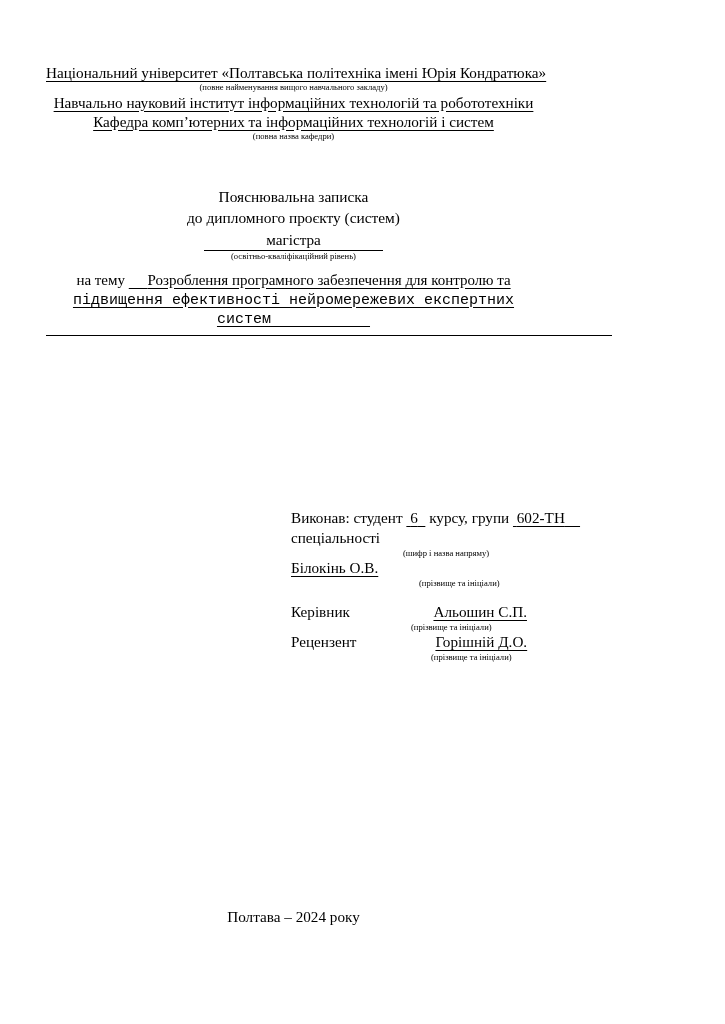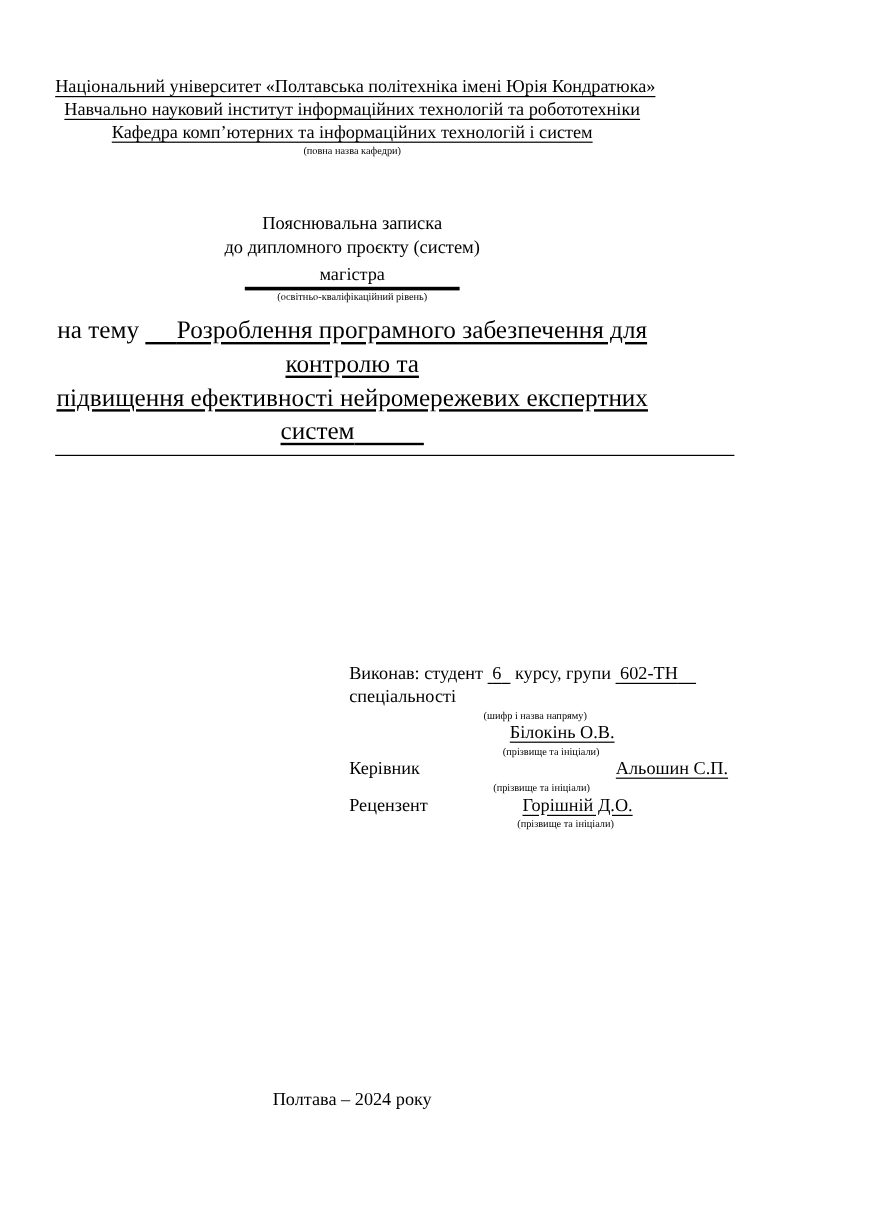--- a/index.html
+++ b/index.html
@@ -50,41 +50,42 @@
     font-size: 15.4px;
     line-height: 1.35;
   }
   .magistr-row {
     margin-top: 2px;
     font-size: 15.2px;
     text-align: center;
   }
   .magistr-underline {
     display: inline-block;
-    border-bottom: 3px solid #000000;
+    border-bottom: 1px solid #000000;
     padding: 0 62px 1px 62px;
   }
 
   .topic-block {
     margin-top: 9px;
     text-align: center;
-    font-size: 21px;
+    font-size: 15px;
     line-height: 1.33;
   }
   .topic-line1 {
     text-align: center;
   }
   .topic-line1 .fill {
     text-decoration: underline;
     text-underline-offset: 3px;
   }
   .topic-line2 {
     text-align: center;
     text-decoration: underline;
     text-underline-offset: 3px;
+    font-family: Liberation Mono, monospace;
   }
   .rule-long {
     margin: 5px auto 0 auto;
     width: 566px;
     border-bottom: 1px solid #000;
     height: 0;
   }
 
   .student-block {
     margin-top: 172px;
@@ -111,28 +112,29 @@
   }
   .name-row {
     white-space: nowrap;
   }
   .name-row .lead { display: inline-block; }
   .surname-only {
     display: inline-block;
     text-decoration: underline;
     text-underline-offset: 2.5px;
     width: 355px;
-    text-align: center;
+    text-align: left;
   }
   .surname-mid {
     display: inline-block;
     text-decoration: underline;
     text-underline-offset: 2.5px;
     width: 253px;
-    text-align: right;
+    text-align: center;
+    margin-top: 14px;
   }
   .surname-mid2 {
     display: inline-block;
     text-decoration: underline;
     text-underline-offset: 2.5px;
     width: 242px;
     text-align: center;
   }
 
   .footer {
@@ -144,20 +146,21 @@
     font-size: 15.2px;
   }
 </style>
 </head>
 <body>
 
 <div class="page">
 
   <div class="header-block">
     <div class="line-main underlined">Національний  університет «Полтавська політехніка імені Юрія Кондратюка»</div>
+    <div class="caption">(повне найменування вищого навчального закладу)</div>
     <div class="line-main underlined">Навчально науковий інститут інформаційних технологій та робототехніки</div>
     <div class="line-main underlined">Кафедра комп’ютерних та інформаційних технологій і систем</div>
     <div class="caption">(повна назва кафедри)</div>
   </div>
 
   <div class="title-block">
     <div class="bold">Пояснювальна записка</div>
     <div class="bold">до дипломного проєкту (систем)</div>
     <div class="magistr-row">
       <span class="magistr-underline">магістра</span>

